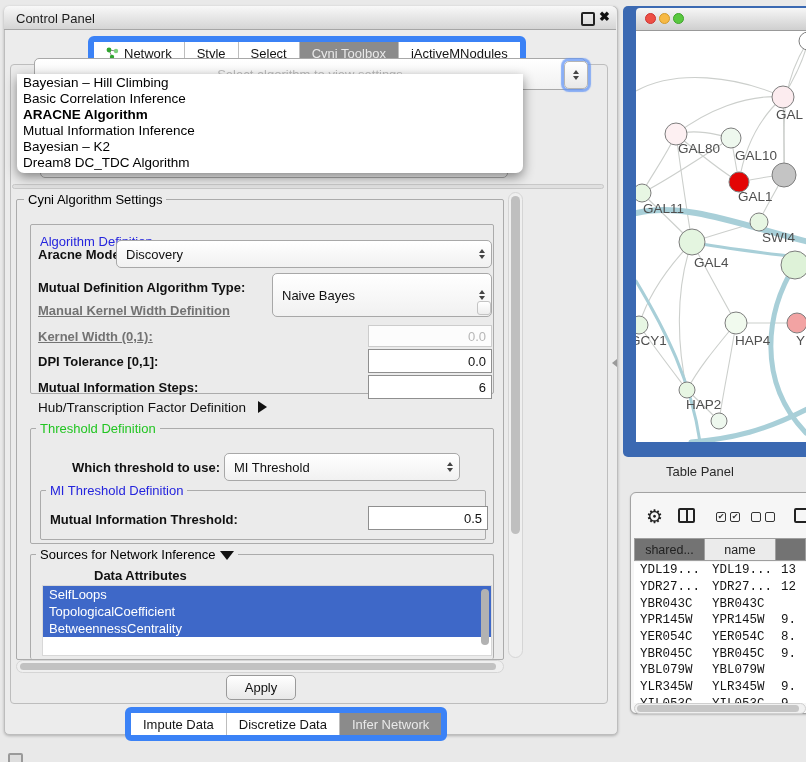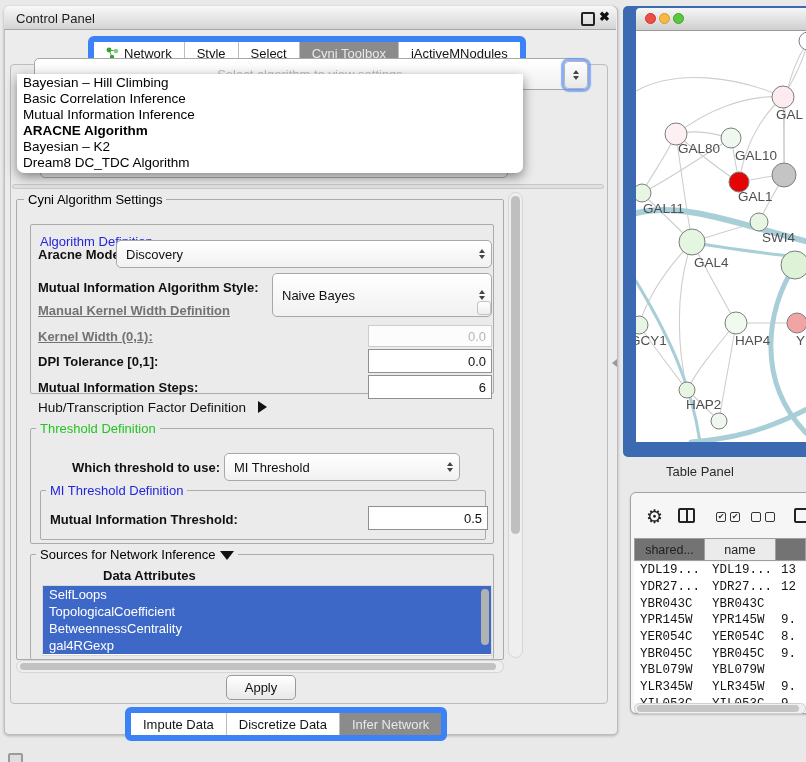--- a/index.html
+++ b/index.html
@@ -147,22 +147,22 @@
     <span class="placeholder">gal-filtered.sif default node</span>
     <span class="arr">
         <span class="tri-up"></span>
         <span class="tri-dn"></span>
       </span>
   </div>
 
   <div class="abs popup" id="popupList">
       <div class="item">Bayesian – Hill Climbing</div>
       <div class="item">Basic Correlation Inference</div>
+      <div class="item bold">ARACNE Algorithm</div>
       <div class="item">Mutual Information Inference</div>
-      <div class="item bold">ARACNE Algorithm</div>
       <div class="item">Bayesian – K2</div>
       <div class="item">Dream8 DC_TDC Algorithm</div>
     </div>
 
   <div class="abs divider"></div>
 
   <div class="abs group" style="left:16px;top:199px;width:486px;height:459px;"></div>
   <div class="legend" style="left:24px;top:192px;">
       <span>Cyni Algorithm Settings</span>
     </div>
@@ -174,21 +174,21 @@
 
   <div class="lbl" style="left:38px;top:247px;">Aracne Mode:</div>
   <div class="abs combo" style="left:116px;top:240px;width:376px;height:28px;">
     <span>Discovery</span>
     <span class="arr">
         <span class="tri-up"></span>
         <span class="tri-dn"></span>
       </span>
   </div>
 
-  <div class="lbl" style="left:38px;top:280px;">Mutual Information Algorithm Style:</div>
+  <div class="lbl" style="left:38px;top:280px;">Mutual Definition Algorithm Type:</div>
   <div class="abs combo" style="left:272px;top:273px;width:220px;height:44px;">
     <span>Naive Bayes</span>
     <span class="arr">
         <span class="tri-up"></span>
         <span class="tri-dn"></span>
       </span>
   </div>
 
   <div class="lbl gray" style="left:38px;top:303px;">Manual Kernel Width Definition</div>
   <div class="checkbox" style="left:477px;top:301px;"></div>
@@ -234,26 +234,25 @@
   <div class="lbl" style="left:50px;top:512px;">Mutual Information Threshold:</div>
   <div class="tfield" style="left:368px;top:506px;width:120px;height:24px;">
       <span>0.5</span>
     </div>
 
   <div class="abs group" style="left:30px;top:554px;width:462px;height:104px;border-bottom:none;"></div>
   <div class="legend" style="left:36px;top:547px;">
     <span>Sources for Network Inference</span>
     <span class="caret-dn" style="position:relative;top:1px;"></span>
   </div>
-  <div class="lbl" style="left:56px;top:568px;padding-left:47px;">Data Attributes</div>
+  <div class="lbl" style="left:47px;top:568px;padding-left:47px;">Data Attributes</div>
   <div class="abs attr-list" id="attrList">
       <div class="attr-item">SelfLoops</div>
       <div class="attr-item">TopologicalCoefficient</div>
       <div class="attr-item">BetweennessCentrality</div>
-      <div class="attr-item">gal4RGexp</div>
     </div>
   <div class="abs attr-scroll" style="left:481px;top:589px;"></div>
 
   <div class="abs vtrack">
       <div class="vthumb"></div>
     </div>
   <div class="abs htrack">
       <div class="hthumb"></div>
     </div>
 

